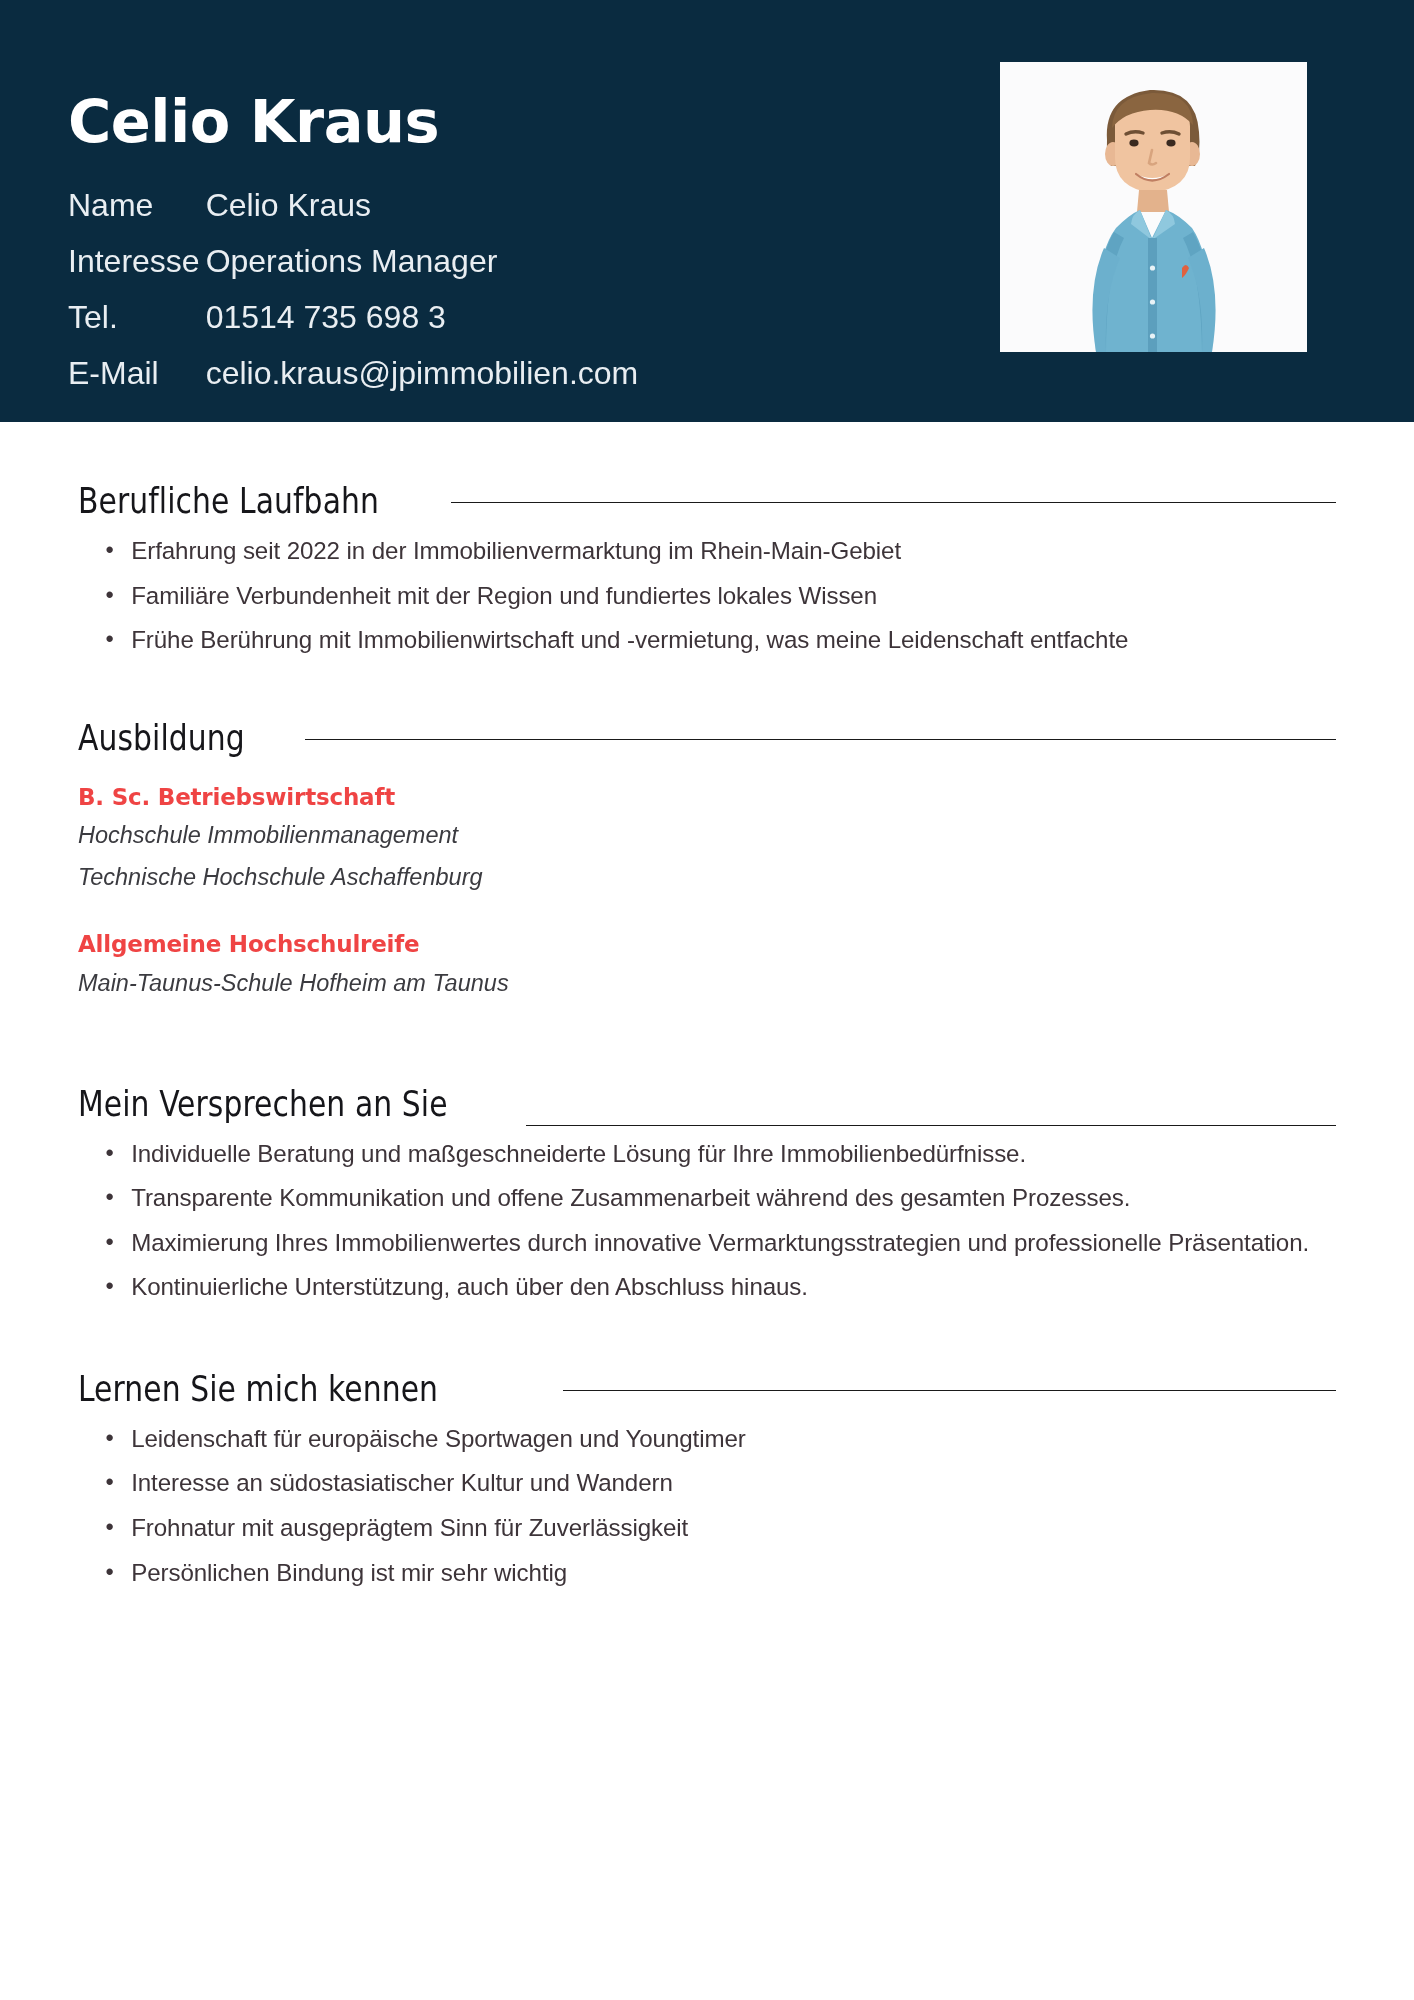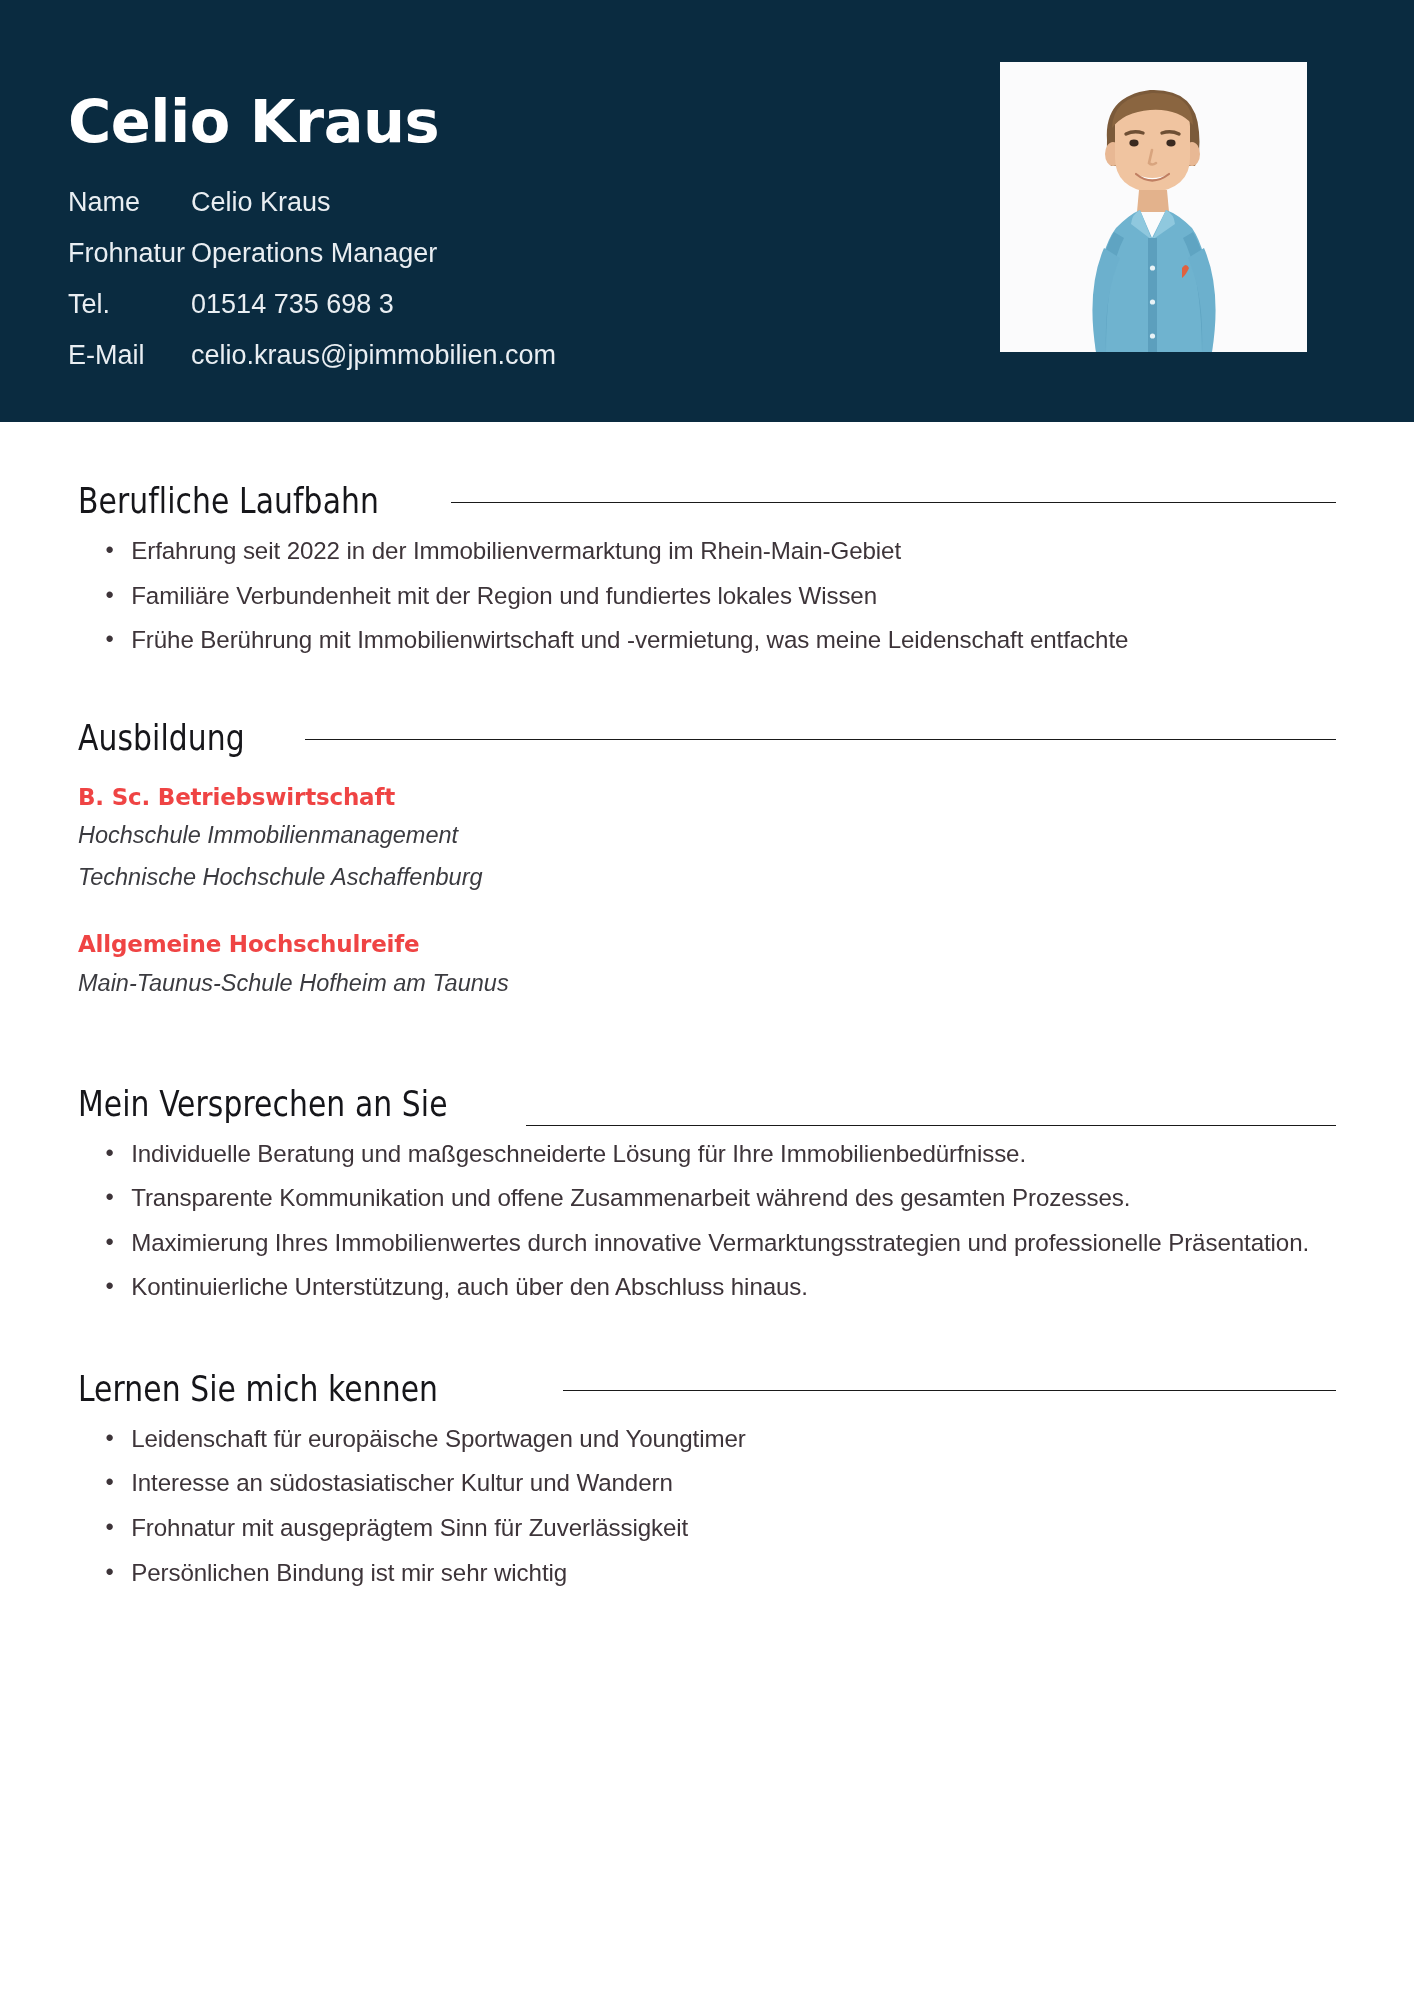--- a/index.html
+++ b/index.html
@@ -44,21 +44,21 @@
     line-height: 1.0;
     margin-bottom: 38px;
     white-space: nowrap;
   }
 
   .contact-table {
     border-collapse: collapse;
   }
 
   .contact-table td {
-    font-size: 27px;
+    font-size: 32px;
     color: #e9eef2;
     line-height: 1.0;
     padding: 0 0 24px 0;
     vertical-align: top;
     white-space: nowrap;
     font-weight: 400;
   }
 
   .contact-table td.lbl {
     width: 118px;
@@ -184,21 +184,21 @@
     <div class="header-inner">
       <div class="full-name">Celio Kraus</div>
 
       <table class="contact-table">
         <tbody>
             <tr>
               <td class="lbl">Name</td>
               <td>Celio Kraus</td>
             </tr>
             <tr>
-              <td class="lbl">Frohnatur</td>
+              <td class="lbl">Interesse</td>
               <td>Operations Manager</td>
             </tr>
             <tr>
               <td class="lbl">Tel.</td>
               <td>01514 735 698 3</td>
             </tr>
             <tr>
               <td class="lbl">E-Mail</td>
               <td>celio.kraus@jpimmobilien.com</td>
             </tr>

